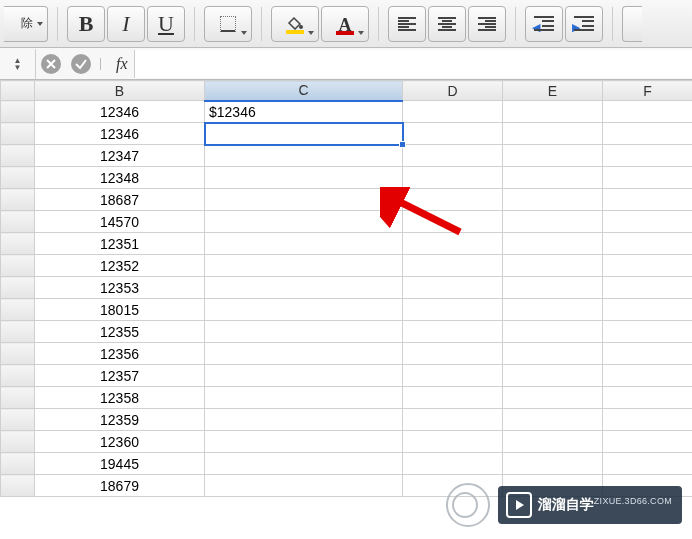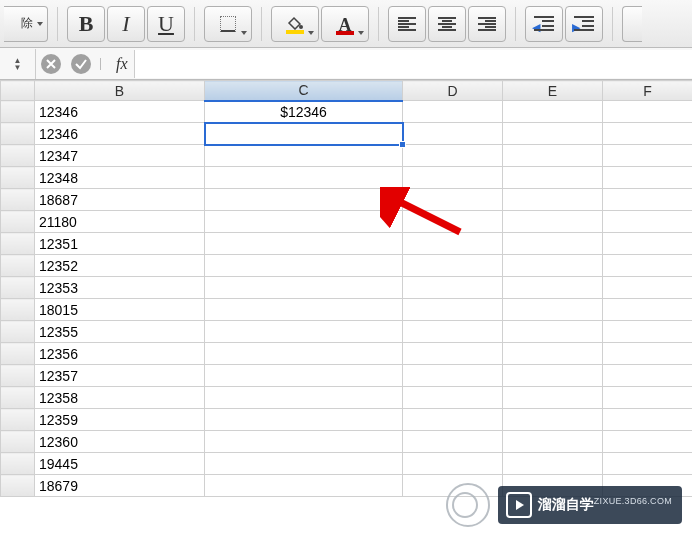--- a/index.html
+++ b/index.html
@@ -243,22 +243,22 @@
   table.sheet thead th.col-sel {
     background: linear-gradient(#d8e4f0, #b8cee6);
     border-bottom: 2px solid #2a6bd4;
   }
   .rowhead {
     width: 34px;
     background: linear-gradient(#f5f5f5, #e5e5e5);
     text-align: center;
     font-size: 12px;
   }
-  .col-b { width: 170px; text-align: left; }
-  .col-c { width: 198px; text-align: center; }
+  .col-b { width: 170px; text-align: center; }
+  .col-c { width: 198px; text-align: left; }
   .col-d { width: 100px; }
   .col-e { width: 100px; }
   .col-f { width: 90px; }
 
   .cell-selected {
     outline: 2px solid #2a6bd4;
     outline-offset: -1px;
     position: relative;
   }
   .fill-handle {
@@ -534,21 +534,21 @@
         <tr>
           <td class="rowhead"></td>
           <td class="col-b">18687</td>
           <td class="col-c"></td>
           <td class="col-d"></td>
           <td class="col-e"></td>
           <td class="col-f"></td>
         </tr>
         <tr>
           <td class="rowhead"></td>
-          <td class="col-b">21180</td>
+          <td class="col-b">14570</td>
           <td class="col-c"></td>
           <td class="col-d"></td>
           <td class="col-e"></td>
           <td class="col-f"></td>
         </tr>
         <tr>
           <td class="rowhead"></td>
           <td class="col-b">12351</td>
           <td class="col-c"></td>
           <td class="col-d"></td>

